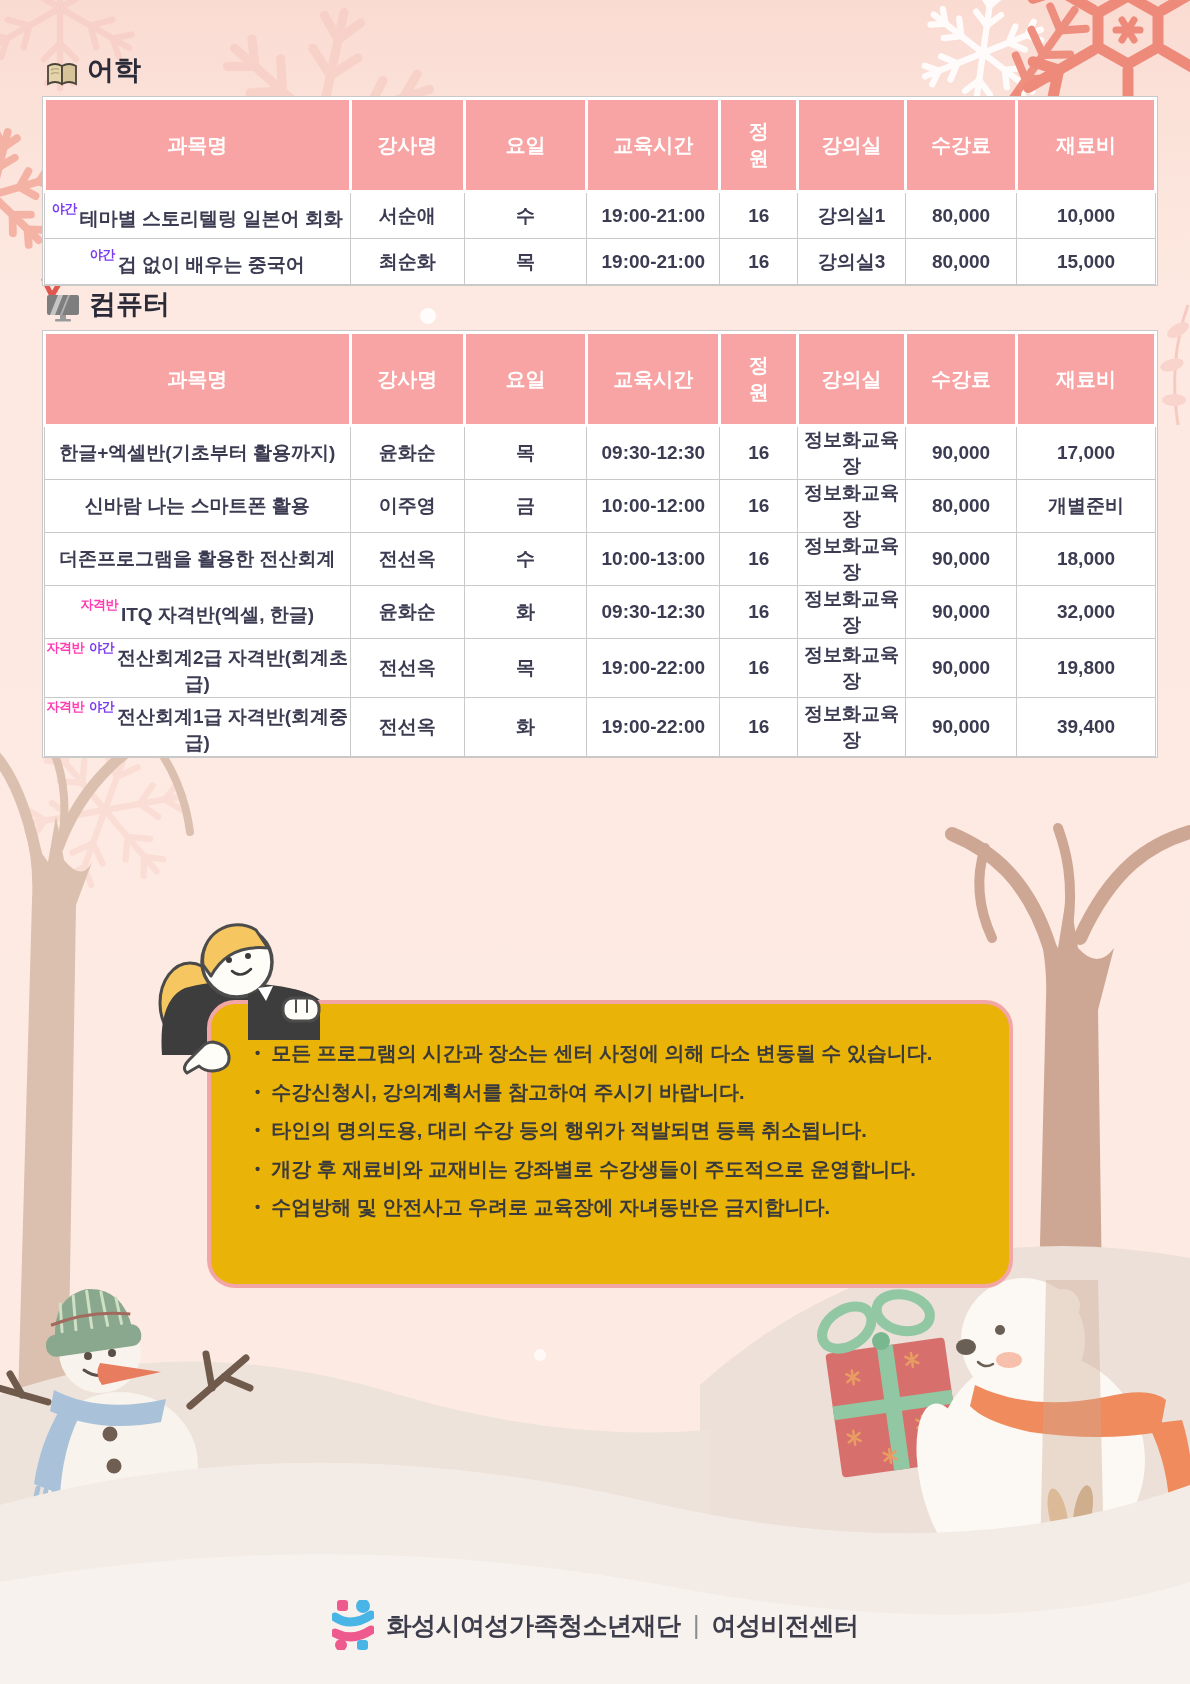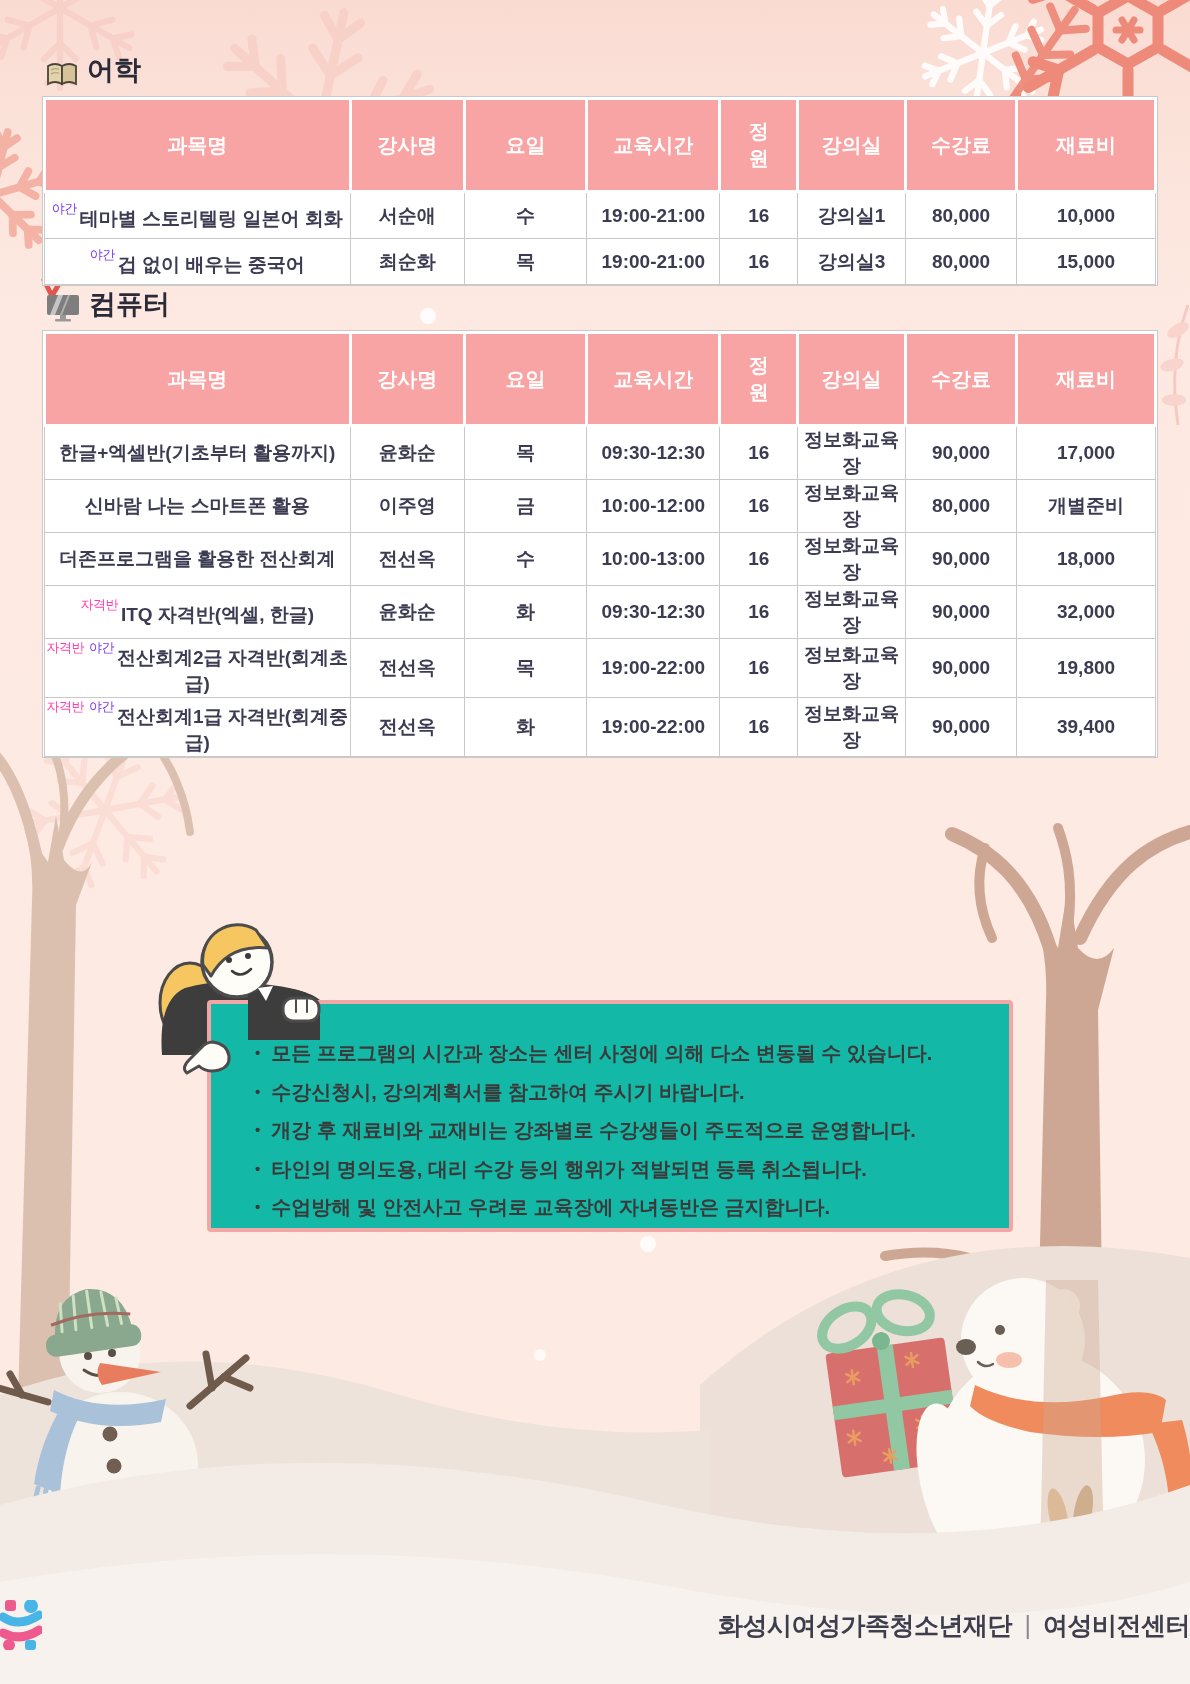--- a/index.html
+++ b/index.html
@@ -14,30 +14,30 @@
   #section-computer{top:286px;}
   .section-title{display:flex;align-items:flex-end;gap:9px;font-size:27px;font-weight:800;color:#2a2a38;margin:0 0 8px 4px;}
   .table-wrap{border:1px solid #c9c9c9;background:#fff;}
   table{width:100%;border-collapse:collapse;table-layout:fixed;}
   th{background:#f9a4a4;color:#fff;font-size:20px;font-weight:700;border:3px solid #fff;padding:18px;}
   td{background:#fff;color:#3b3b52;font-size:19px;font-weight:600;text-align:center;border:1px solid #c9c9c9;padding:0;}
   .t-lang th{height:44px}.t-lang td{height:45px}
   .t-comp th{height:28px}.t-comp td{height:45px}
   col.c-subject{width:27.5%}col.c-instructor{width:10.3%}col.c-day{width:11%}col.c-time{width:12%}
   col.c-capacity{width:7%}col.c-room{width:9.7%}col.c-fee{width:10%}col.c-materials{width:12.5%}
-  .tag{font-size:13px;font-weight:400;vertical-align:12px;margin-right:3px;letter-spacing:-0.5px;}
+  .tag{font-size:13px;font-weight:700;vertical-align:12px;margin-right:3px;letter-spacing:-0.5px;}
   .tag + .tag{margin-left:2px;}
-  #notice-box{position:absolute;left:207px;top:1000px;width:806px;height:232px;box-sizing:border-box;
-    background:#14b8a6;border:4px solid #f3a6a6;border-radius:4px;z-index:2;padding:30px 20px 0 44px;}
+  #notice-box{position:absolute;left:207px;top:1000px;width:806px;height:288px;box-sizing:border-box;
+    background:#eab308;border:4px solid #f3a6a6;border-radius:28px;z-index:2;padding:30px 20px 0 44px;}
   #notice-box ul{margin:0;padding:0;list-style:none;}
   #notice-box li{font-size:20px;font-weight:700;color:#3a3a3a;line-height:37.5px;}
   #notice-box li::before{content:"•";margin-right:11px;font-size:15px;vertical-align:2px;color:#3a3a3a;}
   #char-back{position:absolute;left:140px;top:895px;z-index:1;}
   #char-front{position:absolute;left:178px;top:975px;z-index:3;}
-  #footer{position:absolute;left:0;right:0;top:1600px;display:flex;justify-content:space-between;align-items:center;gap:13px;z-index:2;}
+  #footer{position:absolute;left:0;right:0;top:1600px;display:flex;justify-content:center;align-items:center;gap:13px;z-index:2;}
   #footer .footer-text{font-size:25px;font-weight:800;color:#3d3d4c;letter-spacing:-0.5px;}
   #footer .divider{color:#8a8a95;font-weight:400;margin:0 6px;}
 </style>
 </head>
 <body>
 
 <svg id="bg-decor" width="1190" height="1684" viewBox="0 0 1190 1684">
   <defs>
     <g id="fa">
       <line x1="0" y1="0" x2="0" y2="-50"></line>
@@ -428,22 +428,22 @@
   <circle cx="229" cy="960" r="3" fill="#3b3b3b"></circle>
     <circle cx="248" cy="956" r="3" fill="#3b3b3b"></circle>
   <path d="M232,971 Q241,979 251,969" stroke="#3b3b3b" stroke-width="2.5" fill="none" stroke-linecap="round"></path>
 </svg>
 
 <div id="notice-box">
   <ul>
 
   <li>모든 프로그램의 시간과 장소는 센터 사정에 의해 다소 변동될 수 있습니다.</li>
       <li>수강신청시, 강의계획서를 참고하여 주시기 바랍니다.</li>
+      <li>타인의 명의도용, 대리 수강 등의 행위가 적발되면 등록 취소됩니다.</li>
       <li>개강 후 재료비와 교재비는 강좌별로 수강생들이 주도적으로 운영합니다.</li>
-      <li>타인의 명의도용, 대리 수강 등의 행위가 적발되면 등록 취소됩니다.</li>
       <li>수업방해 및 안전사고 우려로 교육장에 자녀동반은 금지합니다.</li>
     </ul>
 </div>
 
 <svg id="char-front" width="200" height="110" viewBox="178 975 200 110">
   <path d="M248,1040 L248,995 Q270,983 300,991 Q320,997 320,1010 L320,1040 Z" fill="#3d3d3d"></path>
   <path d="M258,988 L266,1001 L273,986 Z" fill="#ffffff"></path>
   <rect x="283" y="998" width="36" height="23" rx="10" fill="#fffdf8" stroke="#4c4c4c" stroke-width="3"></rect>
   <path d="M296,1000 L296,1012 M307,1000 L307,1012" stroke="#4c4c4c" stroke-width="2" stroke-linecap="round"></path>
   <path d="M213,1042 Q227,1044 229,1056 Q230,1067 219,1070 Q206,1073 199,1066 L187,1073 Q181,1068 189,1060 L201,1048 Q206,1042 213,1042 Z" fill="#fffdf8" stroke="#4c4c4c" stroke-width="3" stroke-linejoin="round"></path>

